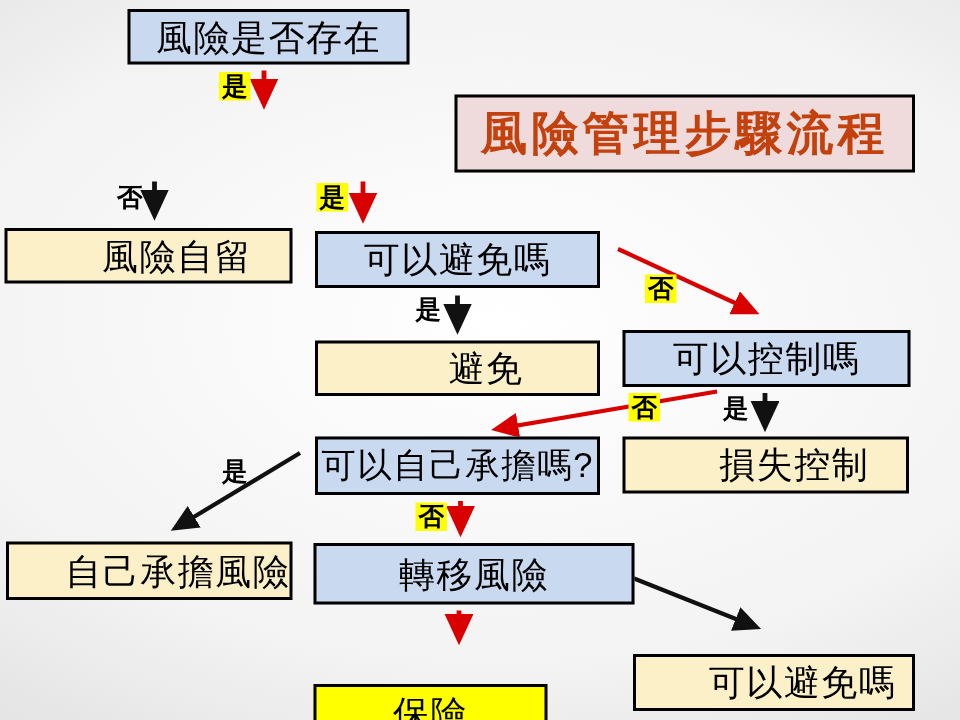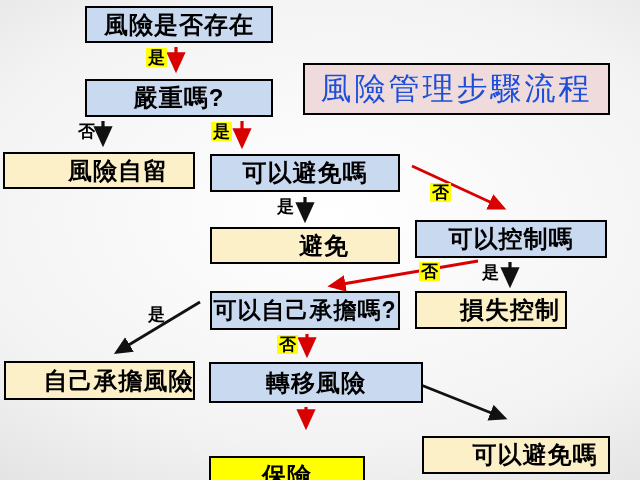--- a/index.html
+++ b/index.html
@@ -9,34 +9,34 @@
   }
   .slide{
     position:relative;width:640px;height:480px;
     background:radial-gradient(ellipse 130% 105% at 52% 45%, #ffffff 0%, #f3f3f3 45%, #cbcbcb 100%);
   }
   .node{
     position:absolute;
     display:flex;align-items:center;justify-content:center;
     border:2px solid #000;
     box-sizing:border-box;
-    font-size:24px;font-weight:700;color:#000;
+    font-size:24px;font-weight:400;color:#000;
     letter-spacing:1px;
     white-space:nowrap;
   }
   .q   {background:var(--question-fill,#c9d9f0);}
   .act {background:var(--action-fill,#fcf0c9);padding-left:38px;}
   .ins {background:var(--insurance-fill,#ffff00);}
   .title-box{
     position:absolute;
     display:flex;align-items:center;justify-content:center;
     border:2px solid #000;
     box-sizing:border-box;
     background:var(--title-fill,#f0dbdc);
-    font-size:31px;font-weight:normal;color:#1d4ed8;
+    font-size:31px;font-weight:bold;color:#c2410c;
     letter-spacing:3px;white-space:nowrap;
   }
   .elabel{
     position:absolute;
     font-size:17px;font-weight:bold;color:#000;
     line-height:19px;white-space:nowrap;
   }
   .hl{background:var(--highlight,#ffff00);padding:0 2px;}
   svg.arrows{position:absolute;left:0;top:0;pointer-events:none;}
   .ar-red {stroke:var(--arrow-red,#d90000);}
@@ -67,26 +67,25 @@
     <line class="ar-red" x1="478" y1="261" x2="331" y2="286" stroke-width="2.8" marker-end="url(#mred)"></line>
     <line class="ar-blk" x1="200" y1="302" x2="117" y2="352" stroke-width="2.8" marker-end="url(#mblk)"></line>
     <line class="ar-red" x1="307" y1="334" x2="307" y2="354" stroke-width="3.2" marker-end="url(#mred)"></line>
     <line class="ar-red" x1="306" y1="407" x2="306" y2="426" stroke-width="3.2" marker-end="url(#mred)"></line>
     <line class="ar-blk" x1="416" y1="383" x2="504" y2="418" stroke-width="2.8" marker-end="url(#mblk)"></line>
   </svg>
 
   <div class="title-box" style="left:303px;top:63px;width:307px;height:52px">風險管理步驟流程</div>
 
   <div class="node q" style="left:85px;top:6px;width:188px;height:37px">風險是否存在</div>
-  <div class="node q" style="left:85px;top:79px;width:188px;height:38px">嚴重嗎?</div>
   <div class="node act" style="left:3px;top:152px;width:192px;height:37px">風險自留</div>
   <div class="node q" style="left:210px;top:154px;width:190px;height:38px">可以避免嗎</div>
   <div class="node act" style="left:210px;top:227px;width:190px;height:37px">避免</div>
   <div class="node q" style="left:415px;top:220px;width:192px;height:38px">可以控制嗎</div>
-  <div class="node act" style="left:415px;top:291px;width:152px;height:38px">損失控制</div>
+  <div class="node act" style="left:415px;top:291px;width:191px;height:38px">損失控制</div>
   <div class="node q" style="left:210px;top:291px;width:190px;height:39px;font-size:23px">可以自己承擔嗎?</div>
   <div class="node act" style="left:4px;top:361px;width:191px;height:39px">自己承擔風險</div>
   <div class="node q" style="left:209px;top:362px;width:214px;height:41px">轉移風險</div>
   <div class="node ins" style="left:209px;top:456px;width:156px;height:40px">保險</div>
   <div class="node act" style="left:422px;top:436px;width:188px;height:38px">可以避免嗎</div>
 
   <span class="elabel hl" style="left:146px;top:48px">是</span>
   <span class="elabel" style="left:78px;top:122px">否</span>
   <span class="elabel hl" style="left:211px;top:122px">是</span>
   <span class="elabel" style="left:277px;top:197px">是</span>

